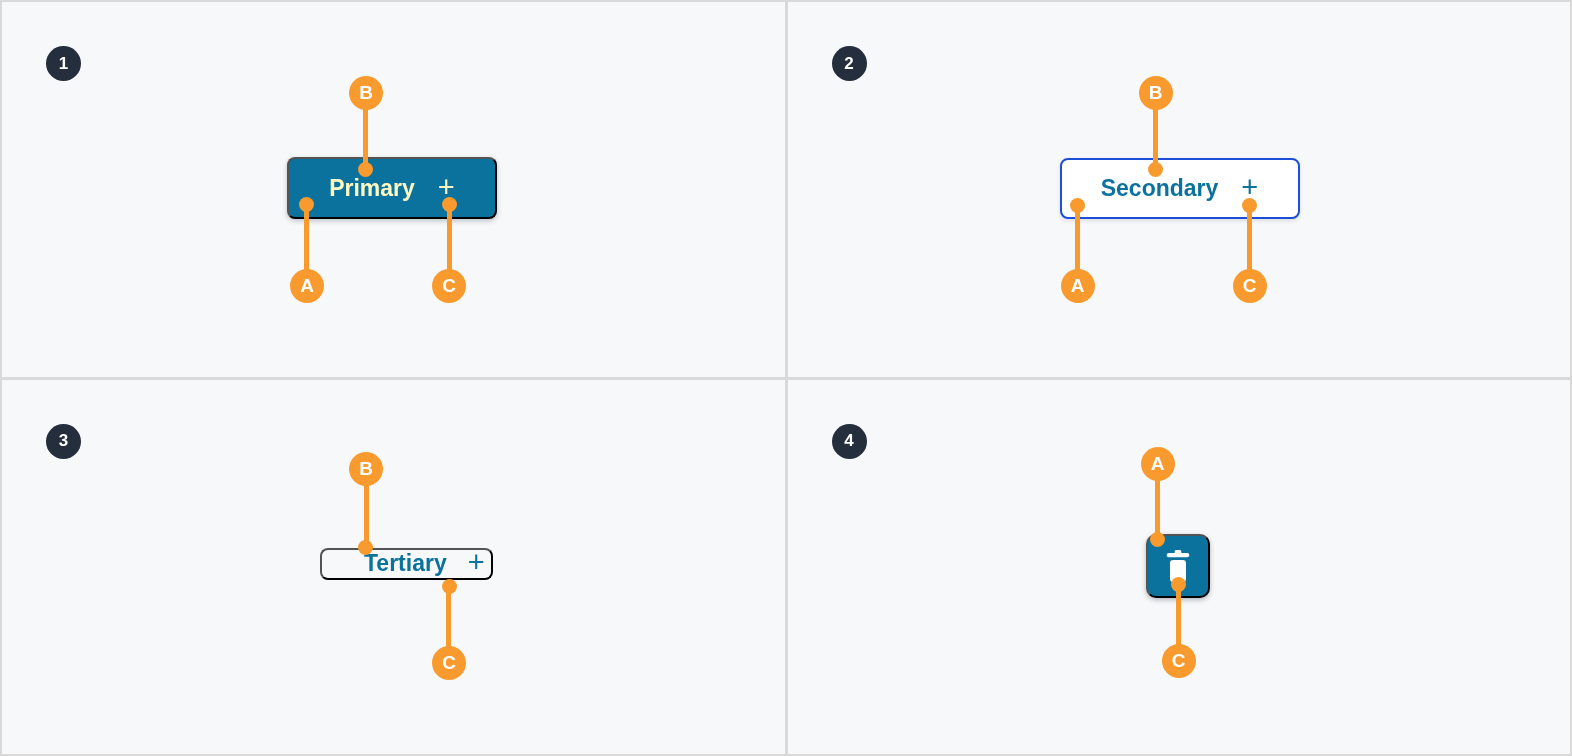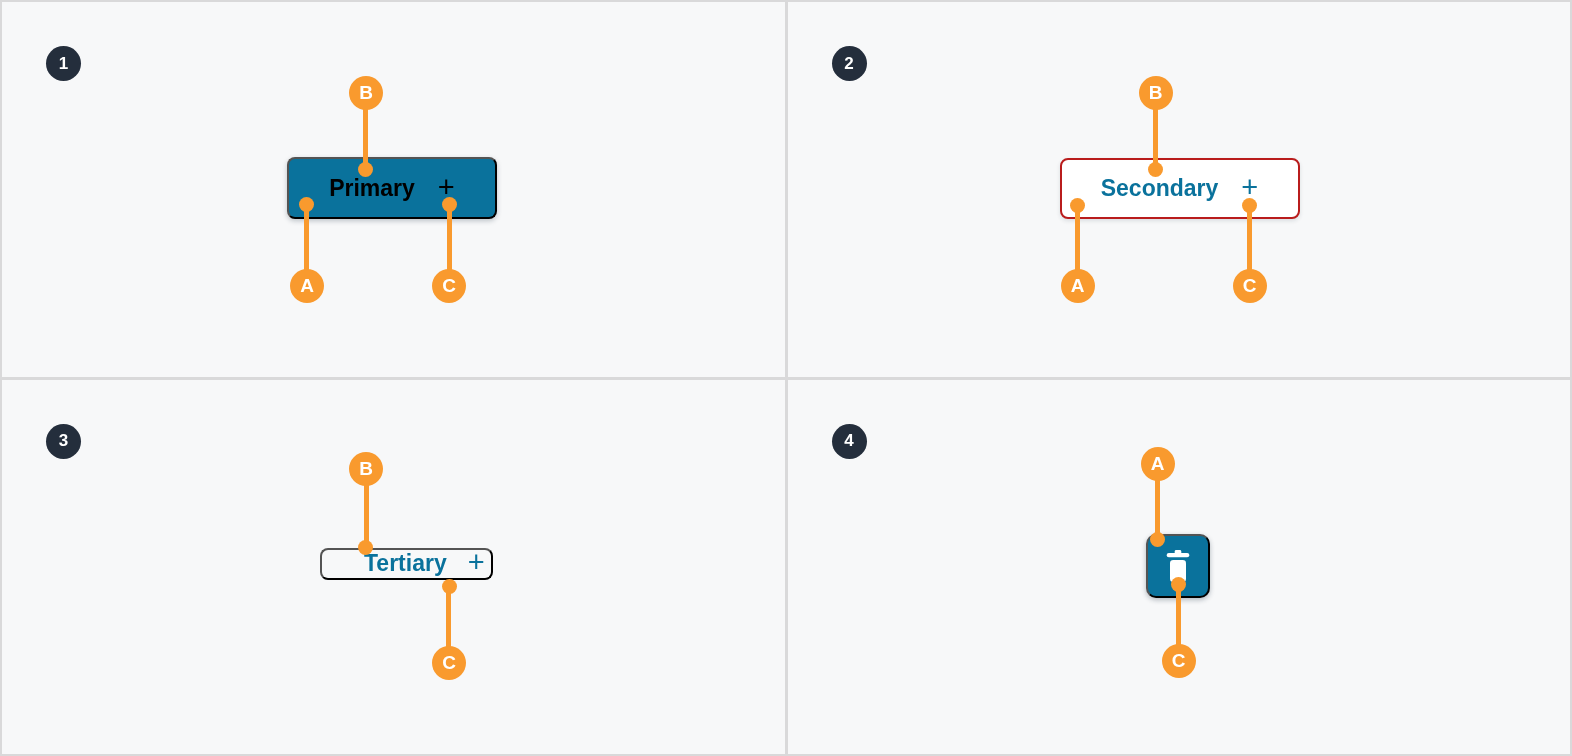--- a/index.html
+++ b/index.html
@@ -25,25 +25,25 @@
   .dot{position:absolute;width:15px;height:15px;border-radius:50%;background:#F99A2E;z-index:3;}
 
   .btn{
     position:absolute;display:flex;align-items:center;justify-content:center;
     gap:23px;border-radius:8px;font-size:23px;font-weight:bold;z-index:1;
     box-sizing:border-box;cursor:pointer;
   }
   .btn .plus{font-size:29px;font-weight:normal;line-height:1;transform:translateY(-1px);}
   .btn-primary{
     left:285px;top:155px;width:210px;height:62px;
-    background:#0A729C;color:#000000;box-shadow:0 2px 5px rgba(20,40,60,.25);
+    background:#0A729C;color:#fef9c3;box-shadow:0 2px 5px rgba(20,40,60,.25);
   }
   .btn-secondary{
     left:272px;top:156px;width:240px;height:61px;
-    background:#fff;border:2px solid #b91c1c;color:#0A729C;
+    background:#fff;border:2px solid #1d4ed8;color:#0A729C;
     box-shadow:0 2px 4px rgba(20,40,60,.12);
   }
   .btn-tertiary{
     left:318px;top:168px;height:32px;background:none;color:#0A729C;gap:21px;padding-left:42px;
   }
   .btn-iconbtn{
     left:358px;top:154px;width:64px;height:64px;border-radius:10px;
     background:#0A729C;box-shadow:0 2px 5px rgba(20,40,60,.3);
   }
   .trash{display:block;}

